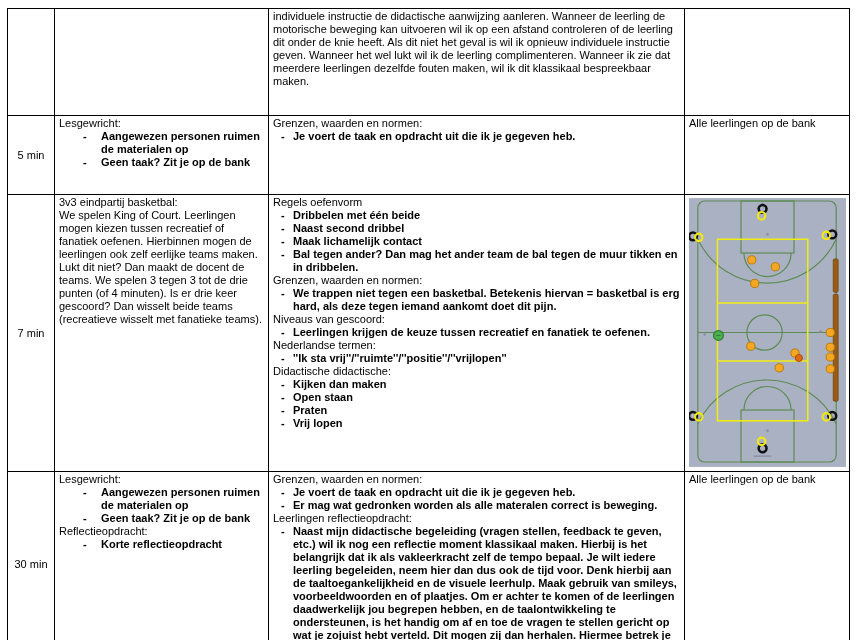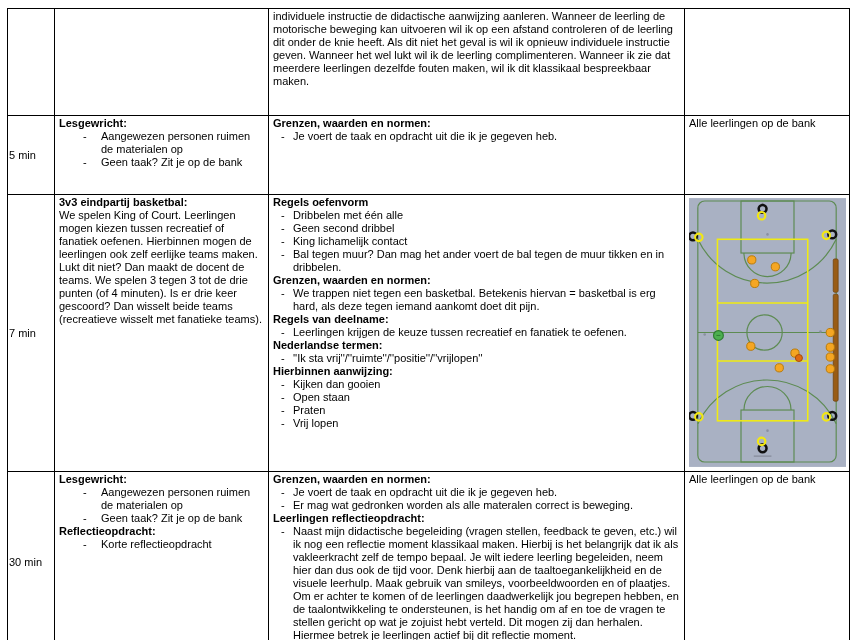--- a/index.html
+++ b/index.html
@@ -13,29 +13,29 @@
     border-collapse:collapse;table-layout:fixed;width:842px;
   }
   .doc-table td{
     border:1.5px solid #000;
     vertical-align:top;
     padding:1px 4px 1px 4px;
     font-size:11px;line-height:13px;
     overflow:hidden;
   }
   td.time{
-    text-align:left;vertical-align:middle;padding:0 1px;
+    text-align:center;vertical-align:middle;padding:0 1px;
   }
   td.imgcell{padding:2px 2px 1px 2px;vertical-align:top;}
-  .h{font-weight:bold;}
+  .h{font-weight:normal;}
   .p{margin:0;}
   ul.blist{margin:0;list-style:none;padding:0;}
   td.col2 ul.blist{padding-left:42px;}
   td.col3 ul.blist{padding-left:20px;}
-  ul.blist li{position:relative;}
+  ul.blist li{position:relative;font-weight:bold;}
   td.col2 ul.blist li::before{content:"-";position:absolute;left:-18px;}
   td.col3 ul.blist li::before{content:"-";position:absolute;left:-12px;}
   svg.court{display:block;margin:0 auto;}
   .cl-green{stroke:#5d8b52;fill:none;stroke-width:1.2;}
   .cl-yellow{stroke:#f0eb12;fill:none;stroke-width:1.6;}
 </style>
 </head>
 <body>
 
 <table class="doc-table">
@@ -75,40 +75,40 @@
   </tr>
   <tr style="height:277px">
     <td class="time">7 min</td>
     <td class="col2">
           <div class="h">3v3 eindpartij basketbal:</div>
           <div class="p">We spelen King of Court. Leerlingen mogen kiezen tussen recreatief of fanatiek oefenen. Hierbinnen mogen de leerlingen ook zelf eerlijke teams maken. Lukt dit niet? Dan maakt de docent de teams. We spelen 3 tegen 3 tot de drie punten (of 4 minuten). Is er drie keer gescoord? Dan wisselt beide teams (recreatieve wisselt met fanatieke teams).</div>
         </td>
     <td class="col3">
           <div class="h">Regels oefenvorm</div>
           <ul class="blist">
-            <li>Dribbelen met één alle</li>
-            <li>Geen second dribbel</li>
-            <li>King lichamelijk contact</li>
-            <li>Bal tegen muur? Dan mag het ander voert de bal tegen de muur tikken en in dribbelen.</li>
+            <li>Dribbelen met één beide</li>
+            <li>Naast second dribbel</li>
+            <li>Maak lichamelijk contact</li>
+            <li>Bal tegen ander? Dan mag het ander team de bal tegen de muur tikken en in dribbelen.</li>
           </ul>
           <div class="h">Grenzen, waarden en normen:</div>
           <ul class="blist">
             <li>We trappen niet tegen een basketbal. Betekenis hiervan = basketbal is erg hard, als deze tegen iemand aankomt doet dit pijn.</li>
           </ul>
-          <div class="h">Regels van deelname:</div>
+          <div class="h">Niveaus van gescoord:</div>
           <ul class="blist">
             <li>Leerlingen krijgen de keuze tussen recreatief en fanatiek te oefenen.</li>
           </ul>
           <div class="h">Nederlandse termen:</div>
           <ul class="blist">
             <li>''Ik sta vrij''/''ruimte''/''positie''/''vrijlopen''</li>
           </ul>
-          <div class="h">Hierbinnen aanwijzing:</div>
-          <ul class="blist">
-            <li>Kijken dan gooien</li>
+          <div class="h">Didactische didactische:</div>
+          <ul class="blist">
+            <li>Kijken dan maken</li>
             <li>Open staan</li>
             <li>Praten</li>
             <li>Vrij lopen</li>
           </ul>
         </td>
     <td class="col4 imgcell">
       <svg class="court" width="157" height="271" viewBox="0 0 160 274" xmlns="http://www.w3.org/2000/svg">
         <rect x="0" y="0" width="160" height="274" fill="#a9b1c3"></rect>
 
         <rect class="cl-green" x="9" y="3" width="141" height="266" rx="7"></rect>

